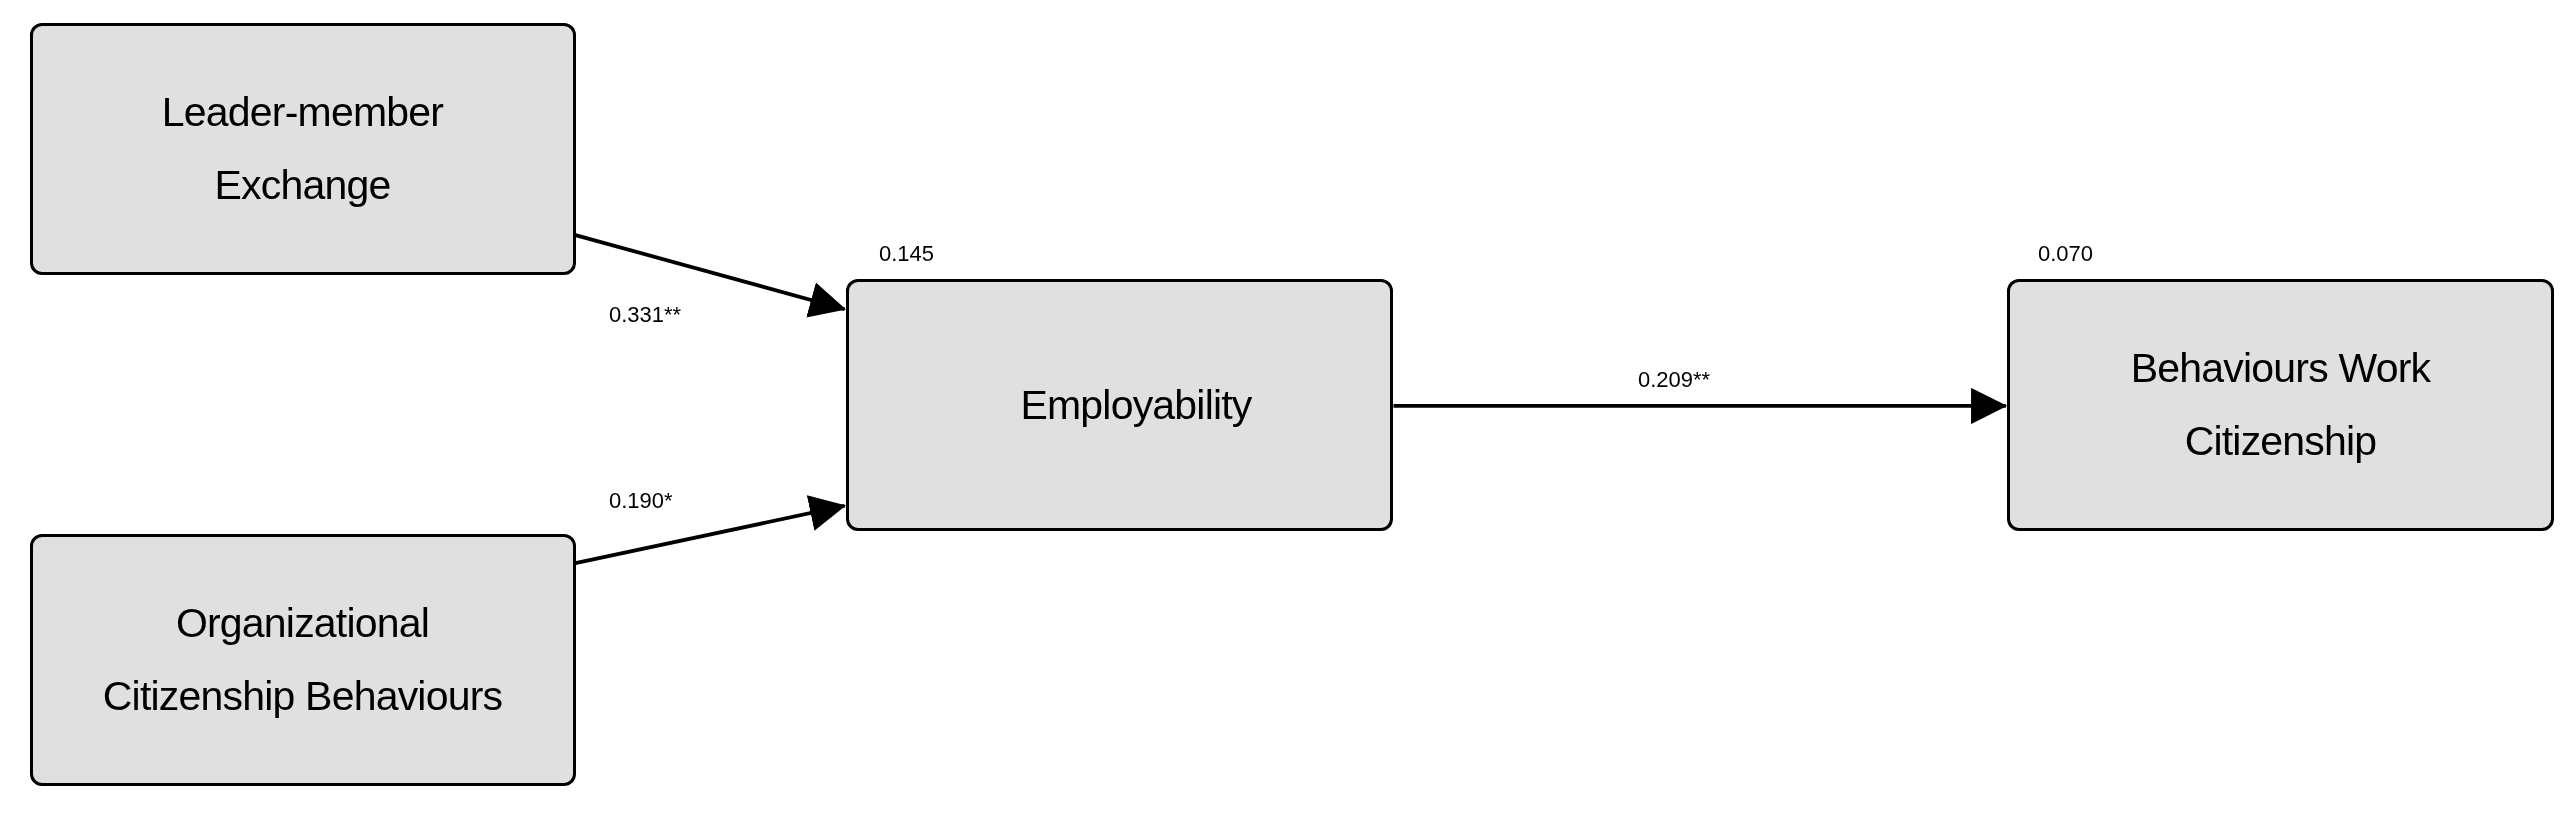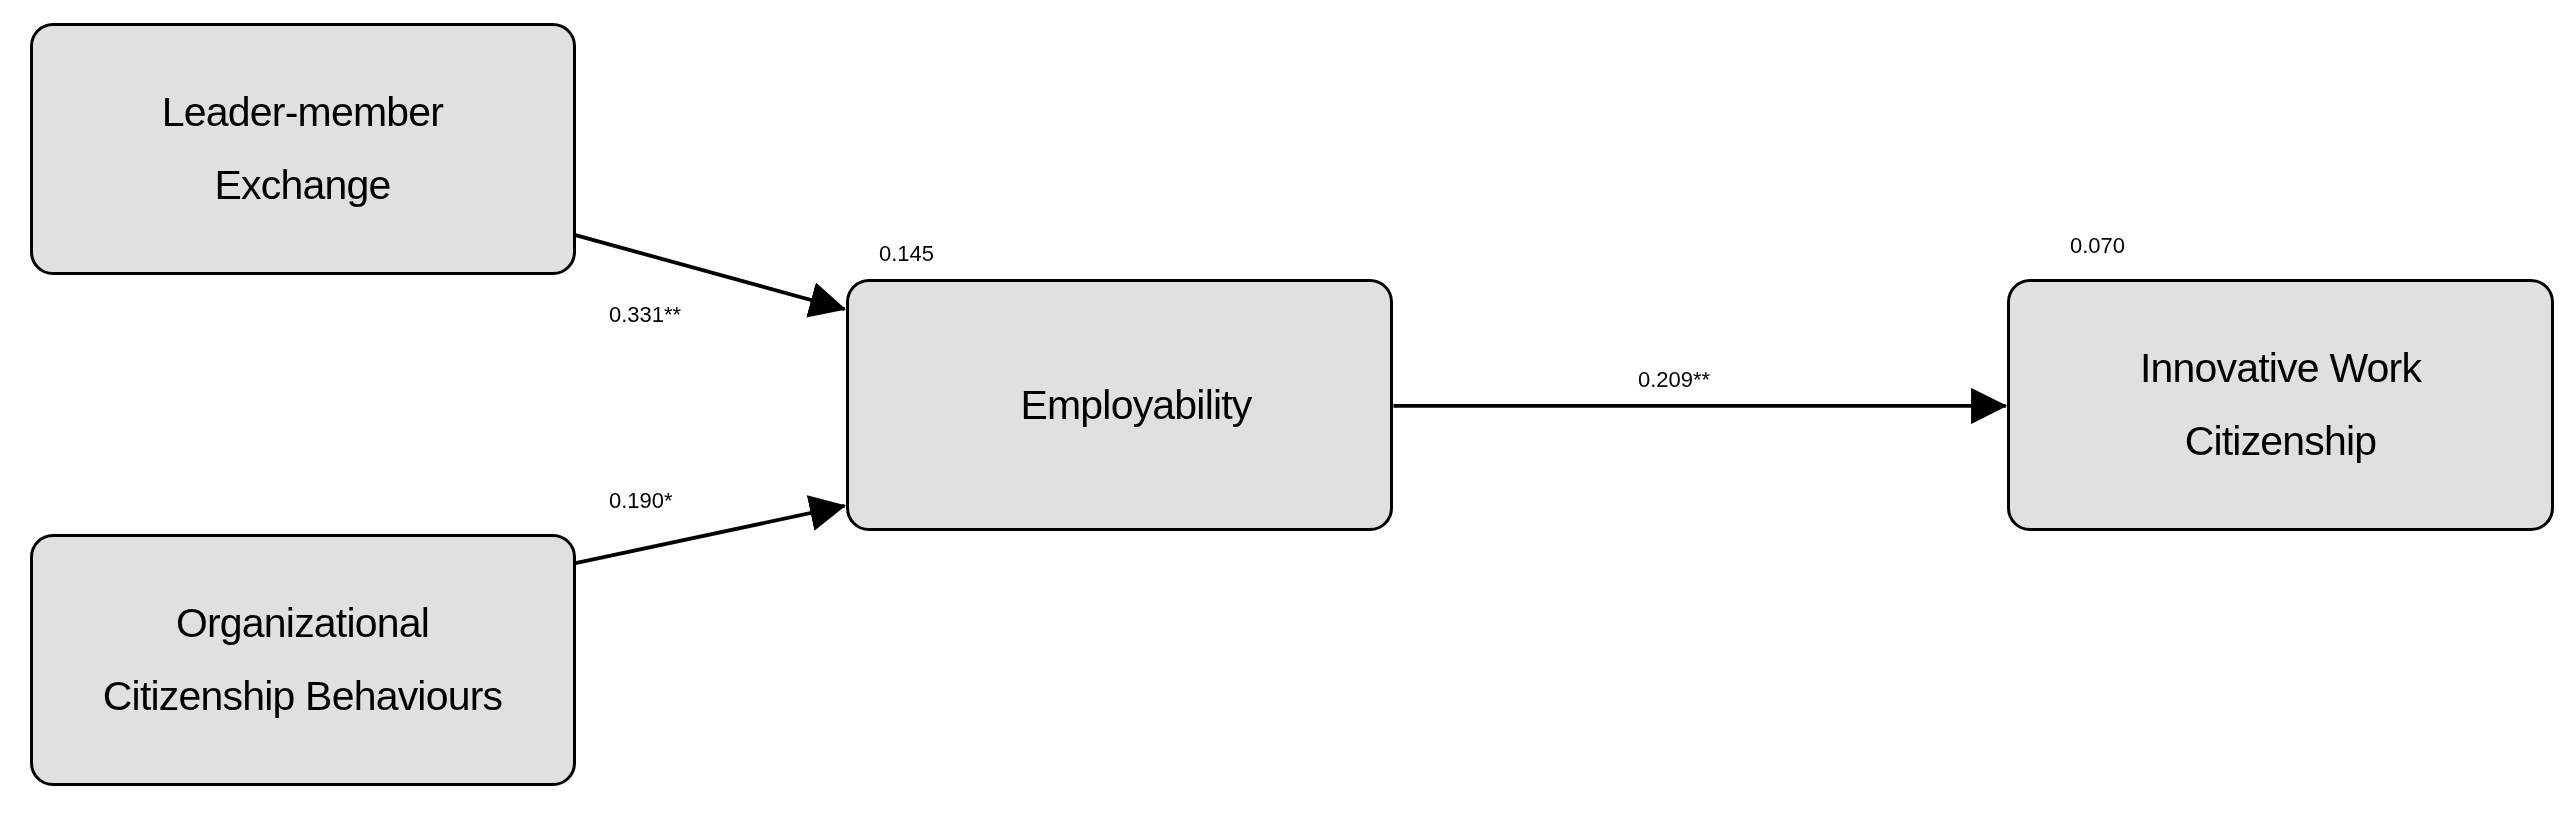--- a/index.html
+++ b/index.html
@@ -1,20 +1,20 @@
 <!DOCTYPE html>
 <html style="font-size:12px"><head>
 <meta charset="utf-8">
 <style>
   html, body { margin:0; padding:0; background:#ffffff; }
   body { width:2576px; height:821px; position:relative; overflow:hidden;
          font-family:"Liberation Sans", "DejaVu Sans", sans-serif; color:#000; }
   svg.edges { position:absolute; left:0; top:0; width:2576px; height:821px; }
   .node { position:absolute; box-sizing:border-box; background:#e0e0e0;
-          border:3.8px solid #000; border-radius:23px;
+          border:3.8px solid #000; border-radius:12px;
           display:flex; align-items:center; justify-content:center; text-align:center; }
   .node-label { font-size:41px; line-height:73px; letter-spacing:-0.8px; }
   .line { display:block; }
   .coef { position:absolute; font-size:22px; line-height:33px; white-space:nowrap; }
 </style>
 </head>
 <body>
 
 <svg class="edges" viewBox="0 0 3407 1086">
   <defs>
@@ -45,24 +45,24 @@
 </div>
 
 <div class="node" style="left:846px; top:279px; width:547px; height:252px;padding-left:33px;">
   <div class="node-label">
     <span class="line">Employability</span>
   </div>
 </div>
 
 <div class="node" style="left:2007px; top:279px; width:547px; height:252px;">
   <div class="node-label">
-    <span class="line">Innovative Work</span>
+    <span class="line">Behaviours Work</span>
     <span class="line">Citizenship</span>
   </div>
 </div>
 
 <span class="coef" style="left:879px; top:237px;">0.145</span>
-<span class="coef" style="left:2038px; top:229px;margin-left:32px;">0.070</span>
+<span class="coef" style="left:2038px; top:237px;">0.070</span>
 
 <span class="coef" style="left:609px; top:298px;">0.331**</span>
 <span class="coef" style="left:609px; top:484px;">0.190*</span>
 <span class="coef" style="left:1638px; top:363px;">0.209**</span>
 
 
 </body></html>

